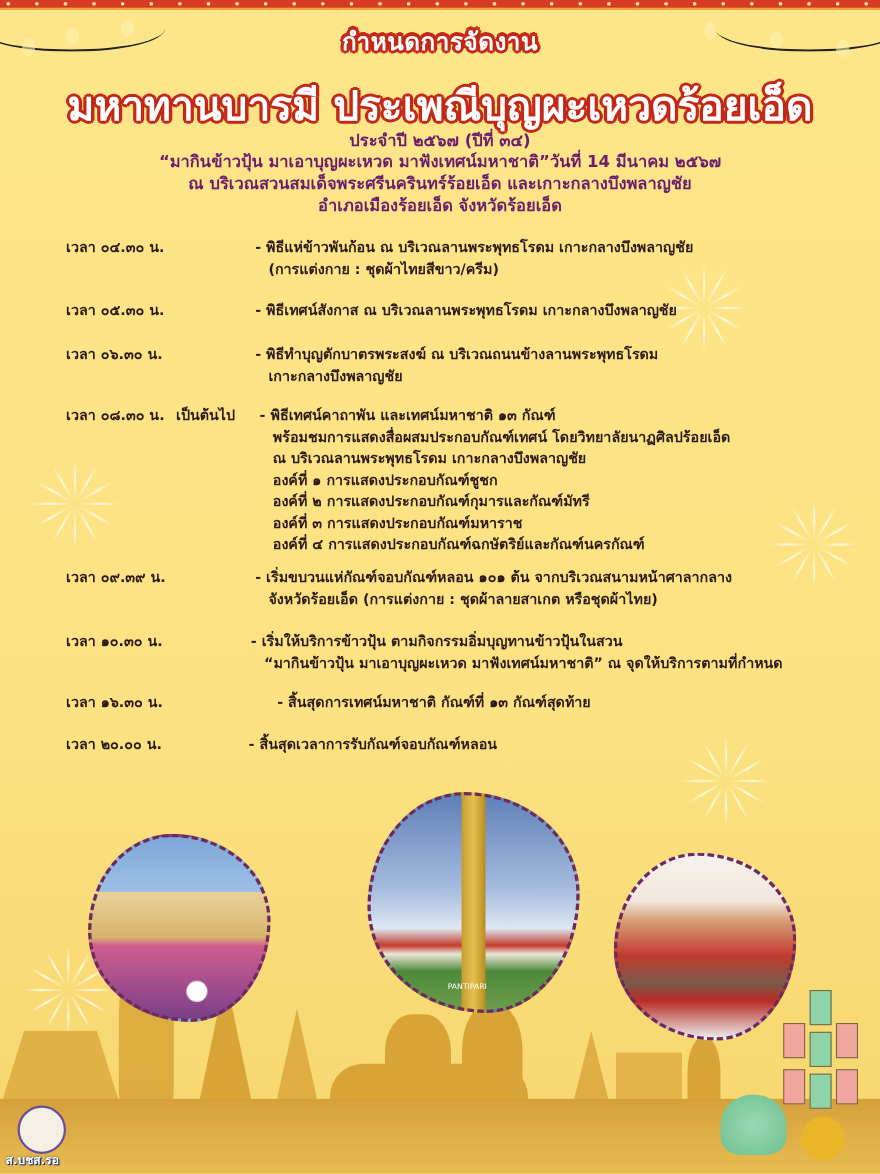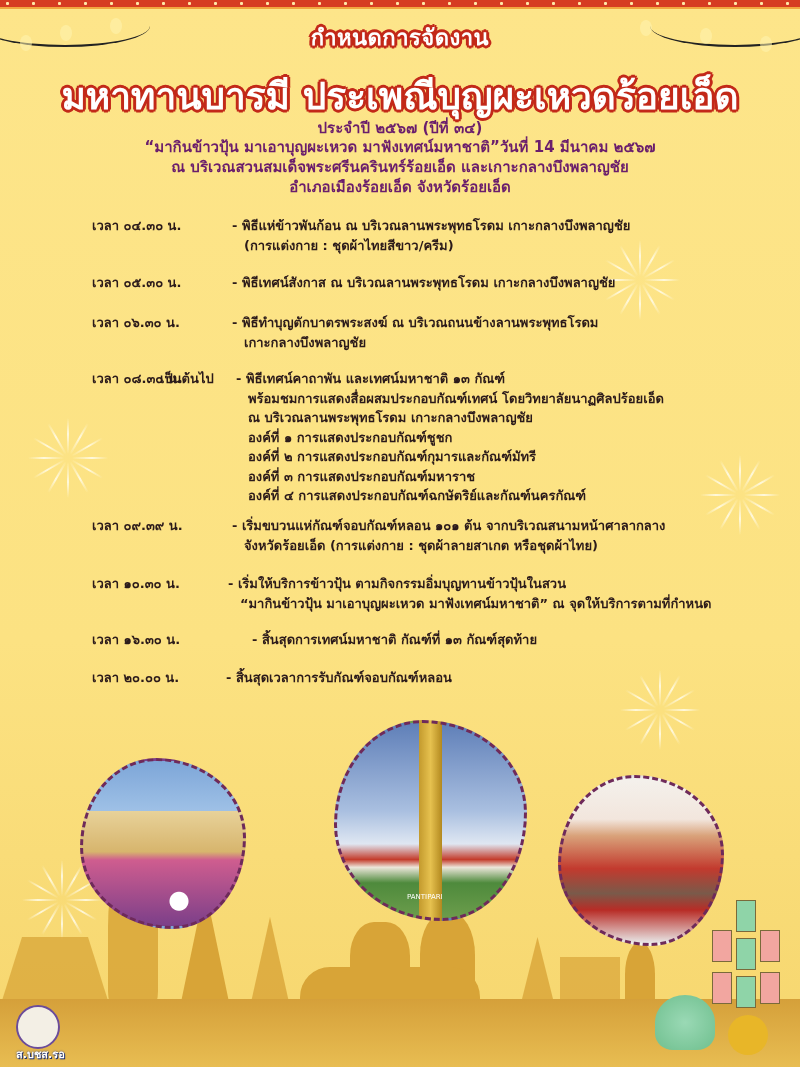--- a/index.html
+++ b/index.html
@@ -16,21 +16,21 @@
   .title2 { top:66px; font-size:37px; }
 
   .sub { position:absolute; left:0; width:800px; text-align:center; color:#6a1d6c; font-size:15px; line-height:20px; font-weight:bold; }
   .sub.l1 { top:118px; }
   .sub.l2 { top:137px; }
   .sub.l3 { top:157px; }
   .sub.l4 { top:177px; }
 
   .sched { position:absolute; left:60px; top:216px; width:720px; }
   .row { position:absolute; left:0; width:720px; font-size:13px; font-weight:bold; color:#2b1a1a; line-height:19.5px; }
-  .row .time { position:absolute; left:0; top:0;margin-left:32px; }
+  .row .time { position:absolute; left:0; top:0; }
   .row .extra { position:absolute; left:100px; top:0; }
   .row .desc { position:absolute; left:172px; top:0; }
   .row .desc div { white-space:nowrap; }
   .row .desc .cont { padding-left:12px; }
 
   .spark { position:absolute; width:80px; height:80px; opacity:.9; }
   .spark i { position:absolute; left:39px; top:0; width:2px; height:80px; background:linear-gradient(transparent 0%, #fffbe6 20%, transparent 45%, transparent 55%, #fffbe6 80%, transparent 100%); }
 
   .frame { position:absolute; border:3px dashed #6e2a5a; border-radius:46% 54% 44% 56% / 52% 46% 54% 48%; overflow:hidden; }
   .ph1 { left:80px; top:758px; width:160px; height:165px; background:
@@ -40,21 +40,21 @@
       linear-gradient(90deg, transparent 44%, #c49b2e 44%, #e6c14f 50%, #b48a20 56%, transparent 56%),
       linear-gradient(#5f7fb8 0%, #a9bfe0 45%, #dfe7f2 62%, #c43c2c 70%, #ece6da 74%, #4e8a3c 82%, #6c9d4c 100%); }
   .ph3 { left:558px; top:775px; width:160px; height:165px; background:
       linear-gradient(#f4f1ec 0%, #f2e6dd 25%, #d9a27a 35%, #c23a2e 55%, #7a5a4a 70%, #b82c26 80%, #e8e8e8 100%); }
 
   .skyline { position:absolute; left:0; bottom:0; width:800px; height:200px; }
   .sil { position:absolute; background:#d8a437; }
   .ground { position:absolute; left:0; bottom:0; width:800px; height:68px; background:linear-gradient(#d5a03a, #e8bd52); }
 
   .logo { position:absolute; left:16px; top:1005px; width:40px; height:40px; border-radius:50%; background:#f3efe5; border:2px solid #6b4c9a; }
-  .logo-text { position:absolute; left:16px; top:1045px; font-size:11px; font-weight:bold; color:#fff; text-shadow:0 0 2px #1d2e6b,1px 1px 0 #1d2e6b; }
+  .logo-text { position:absolute; left:5px; top:1045px; font-size:11px; font-weight:bold; color:#fff; text-shadow:0 0 2px #1d2e6b,1px 1px 0 #1d2e6b; }
 
   .money-tree { position:absolute; left:700px; top:890px; width:90px; height:170px; }
   .note { position:absolute; width:18px; height:30px; border:1px solid #7a6a3a; }
 </style>
 </head>
 <body>
 
 <div class="poster">
 
   <div class="topbar" id="topbar">

